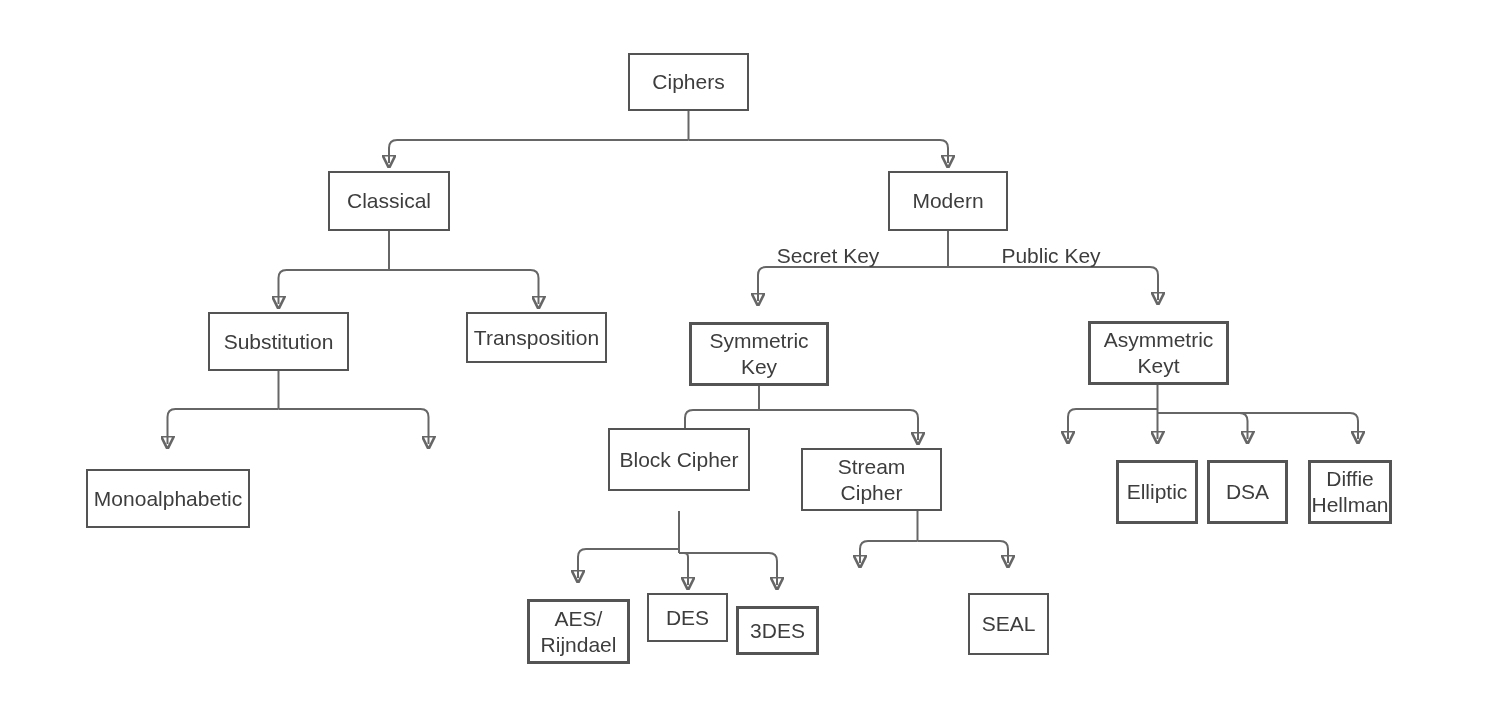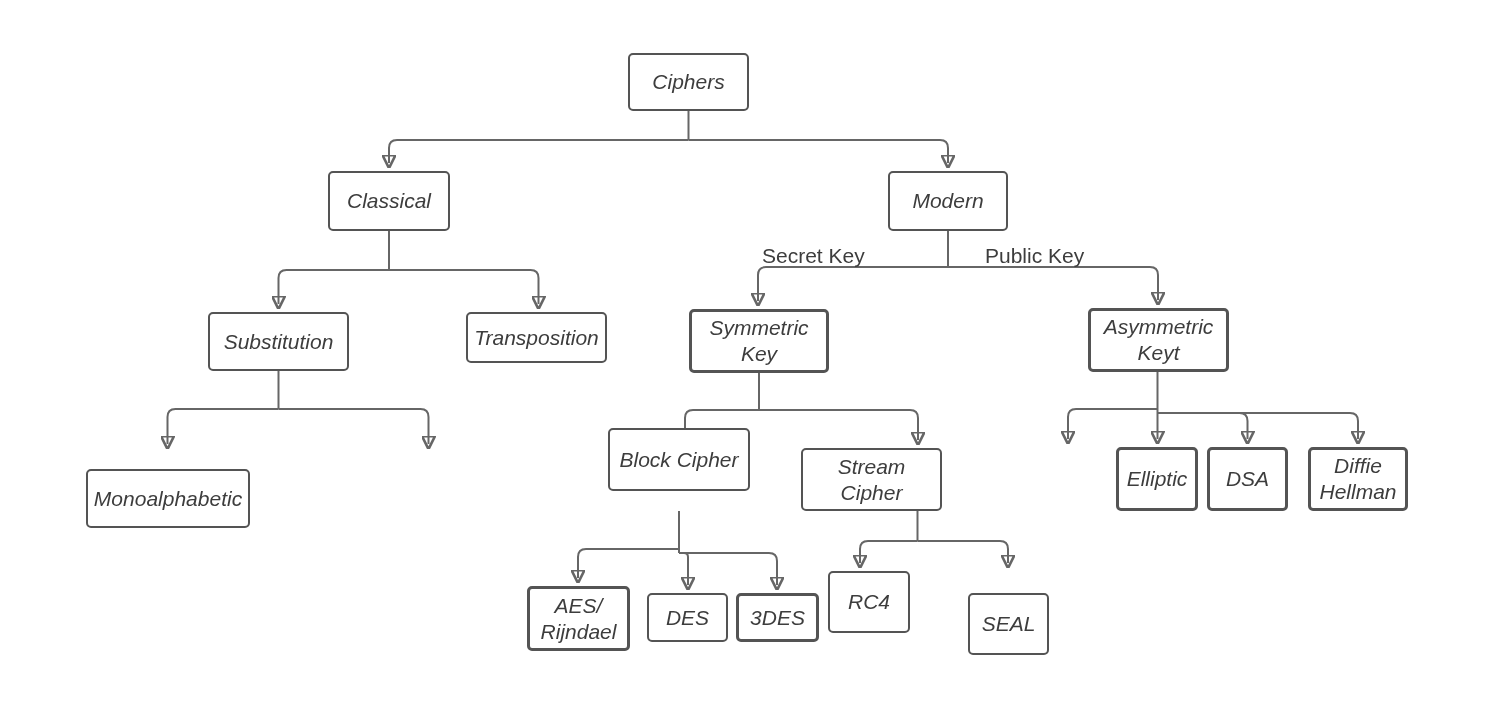--- a/index.html
+++ b/index.html
@@ -25,38 +25,39 @@
   .edges path {
     fill: none;
     stroke: #666666;
     stroke-width: 2;
   }
   .node {
     position: absolute;
     box-sizing: border-box;
     background: #ffffff;
     border: 2px solid #545454;
-    border-radius: 5px;
+    border-radius: 0;
     display: flex;
     align-items: center;
     justify-content: center;
     text-align: center;
     color: #3d3d3d;
     font-size: 21px;
     line-height: 1.22;
     white-space: pre-line;
-    font-style: italic;
   }
   .node.thick {
     border-width: 3px;
+    margin-top: 13px;
   }
   .edge-label {
     position: absolute;
     color: #3d3d3d;
     font-size: 21px;
+    text-align: center;
     white-space: nowrap;
   }
 </style>
 </head>
 <body>
 
 <div class="canvas">
 
   <svg class="edges" viewBox="0 0 1496 704" xmlns="http://www.w3.org/2000/svg">
     <defs>
@@ -127,25 +128,24 @@
   <div class="node" style="left:801px;top:448px;width:141px;height:63px">Stream
 Cipher</div>
 
   <div class="node thick" style="left:527px;top:586px;width:103px;height:65px">AES/
 Rijndael</div>
 
   <div class="node" style="left:647px;top:593px;width:81px;height:49px">DES</div>
 
   <div class="node thick" style="left:736px;top:593px;width:83px;height:49px">3DES</div>
 
-  <div class="node" style="left:828px;top:571px;width:82px;height:62px">RC4</div>
 
   <div class="node" style="left:968px;top:593px;width:81px;height:62px">SEAL</div>
 
 
   <div class="node thick" style="left:1116px;top:447px;width:82px;height:64px">Elliptic</div>
 
   <div class="node thick" style="left:1207px;top:447px;width:81px;height:64px">DSA</div>
 
-  <div class="node thick" style="left:1308px;top:447px;width:100px;height:64px">Diffie
+  <div class="node thick" style="left:1308px;top:447px;width:84px;height:64px">Diffie
 Hellman</div>
 
 </div>
 
 </body></html>

